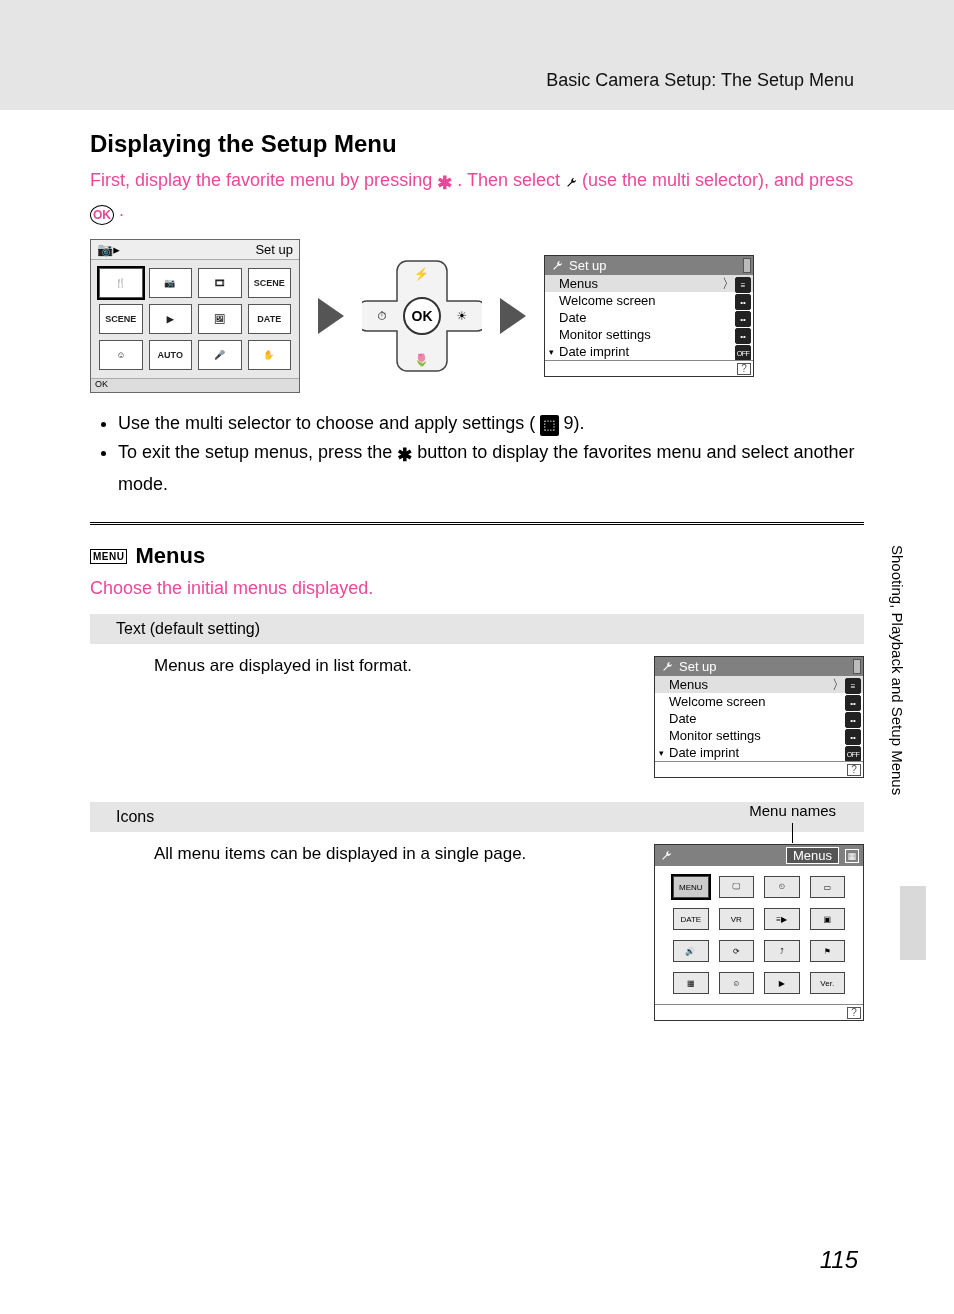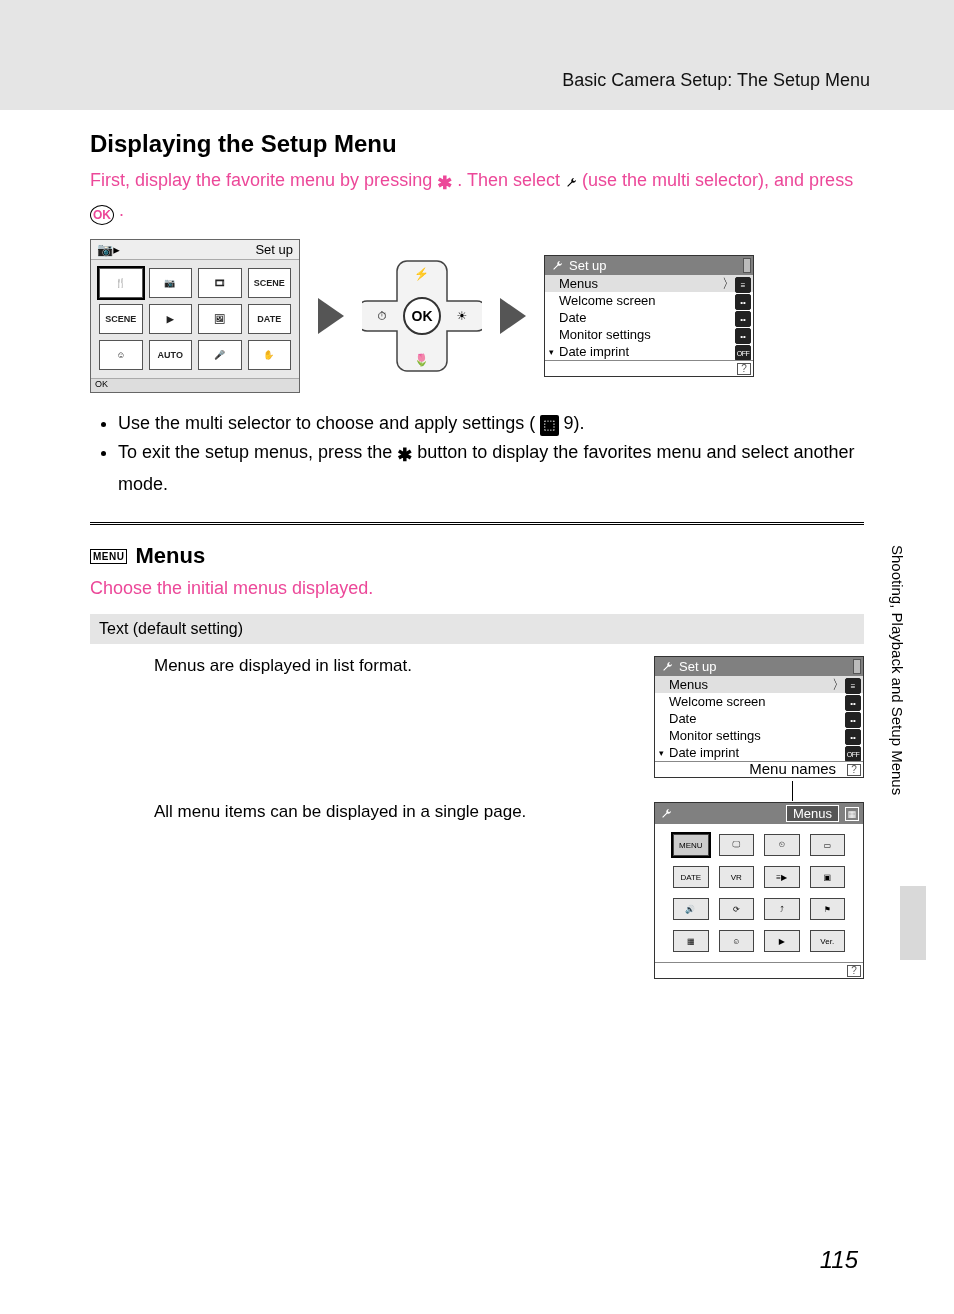--- a/index.html
+++ b/index.html
@@ -16,21 +16,21 @@
     background: #fff;
     padding: 60px 90px 40px 90px;
   }
   .top-gray {
     position: absolute;
     left: 0; top: 0; width: 100%; height: 110px;
     background: #e5e5e5;
   }
   .running-head {
     position: absolute;
-    top: 70px; right: 84px;
+    top: 70px; right: 100px;
     font-size: 18px;
     color: #111;
   }
   .content { position: relative; margin-top: 70px; }
   h2.section-title { font-size: 24px; font-weight: 700; margin-bottom: 9px; }
   p.body { font-size: 18px; line-height: 1.5; color: #ec4899; }
   .inline-icon {
     display: inline-block; vertical-align: -3px;
     font-weight: 700;
   }
@@ -101,21 +101,21 @@
   }
   ul.bullets { list-style: disc; margin: 6px 0 20px 28px; }
   ul.bullets li { font-size:18px; line-height:1.6; }
   .rule-double { border-top:1px solid #000; border-bottom:1px solid #000; height:3px; margin: 24px 0 18px; }
   h3.menus-title { font-size:22px; font-weight:700; display:flex; align-items:center; gap:8px;}
   .menu-badge-icon {
     display:inline-block; border:1.5px solid #000; padding:1px 2px;
     font-size:10px; font-weight:800; letter-spacing:.5px;
   }
   .opt-header {
-    background:#e5e5e5; font-size:16px; padding:6px 9px; margin-top:12px;
+    background:#e5e5e5; font-size:16px; padding:6px 26px; margin-top:12px;
   }
   .opt-body {
     display:flex; align-items:flex-start; gap:20px;
     padding: 12px 0 12px 64px;
   }
   .opt-body p { font-size:17px; flex:1; }
   .vertical-label {
     position:absolute; right:48px; top:545px;
     writing-mode: vertical-rl; font-size:15px;
   }
@@ -299,20 +299,21 @@
           <span class="tri">▾</span>
           <span>Date imprint</span>
           <span class="badge off">OFF</span>
         </div>
         <div class="sp-foot">
           <div class="q">?</div>
         </div>
       </div>
     </div>
 
+    <div class="opt-header">Icons</div>
     <div class="opt-body" style="position:relative;">
       <p>All menu items can be displayed in a single page.</p>
       <div style="position:relative;">
         <div class="menu-names-callout" style="top:-42px; right:28px; position:absolute;">
           <span>Menu names</span>
           <div class="callout-line"></div>
         </div>
         <div class="icons-panel">
           <div class="ip-head">
             <svg class="wrench" viewBox="0 0 24 24" style="position:absolute;left:6px;">

